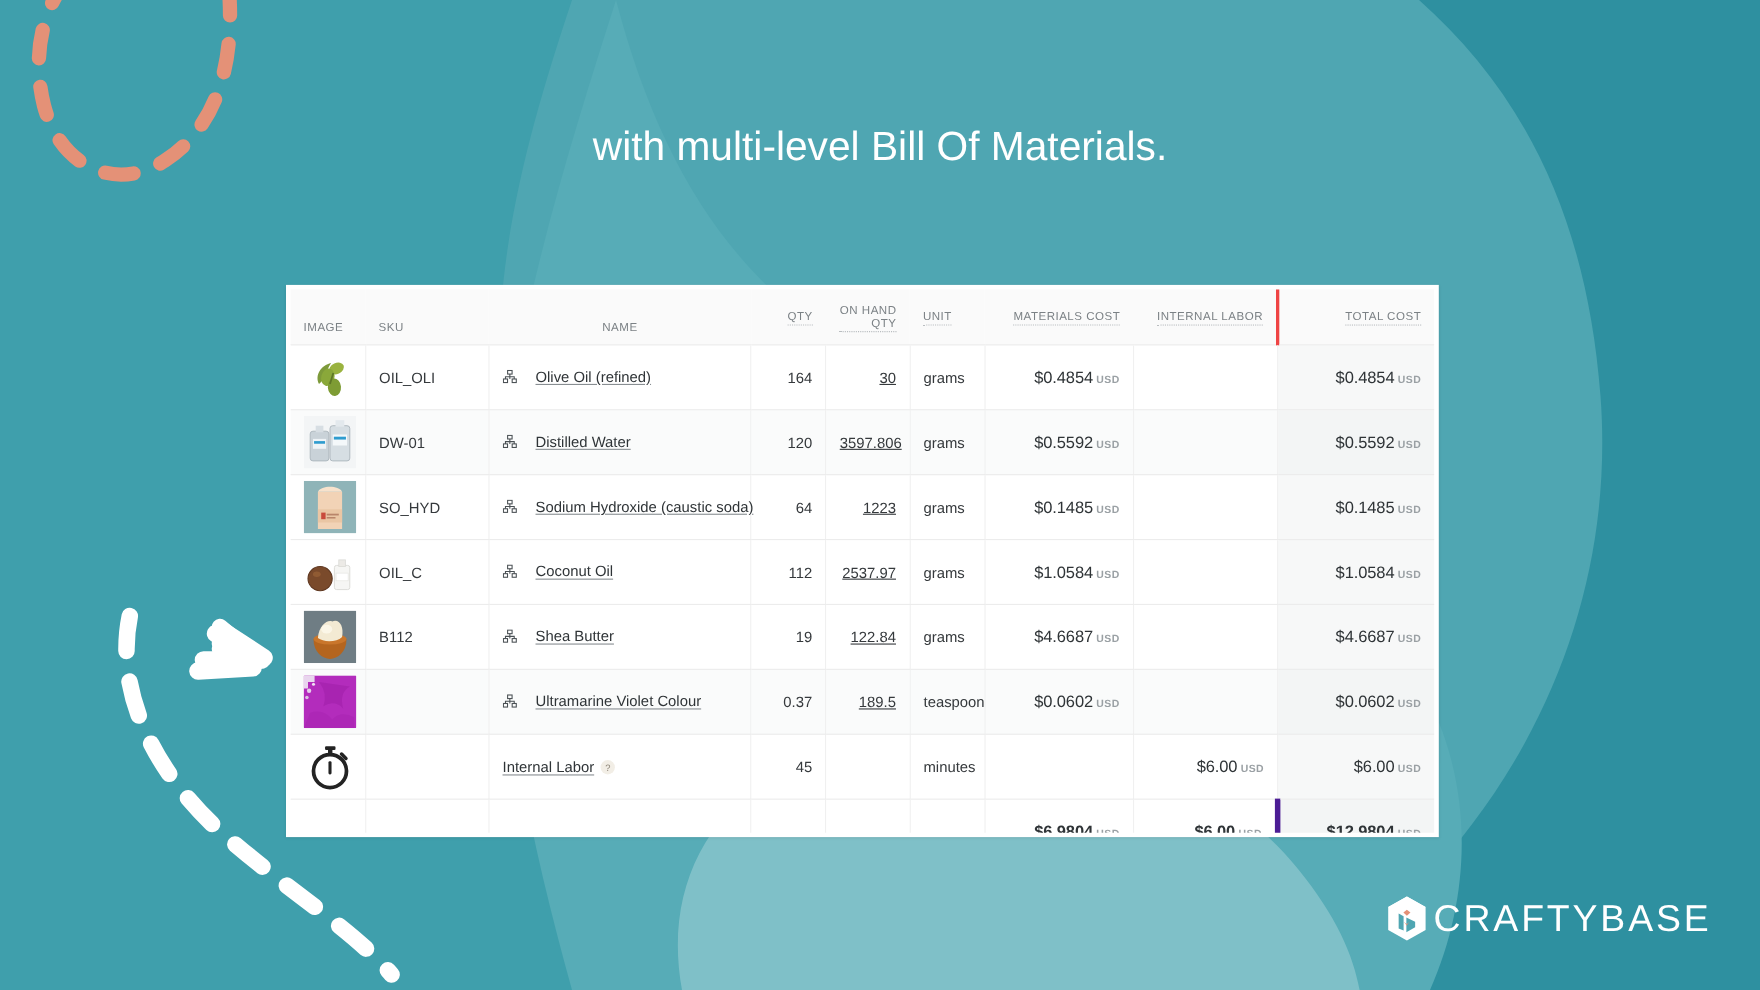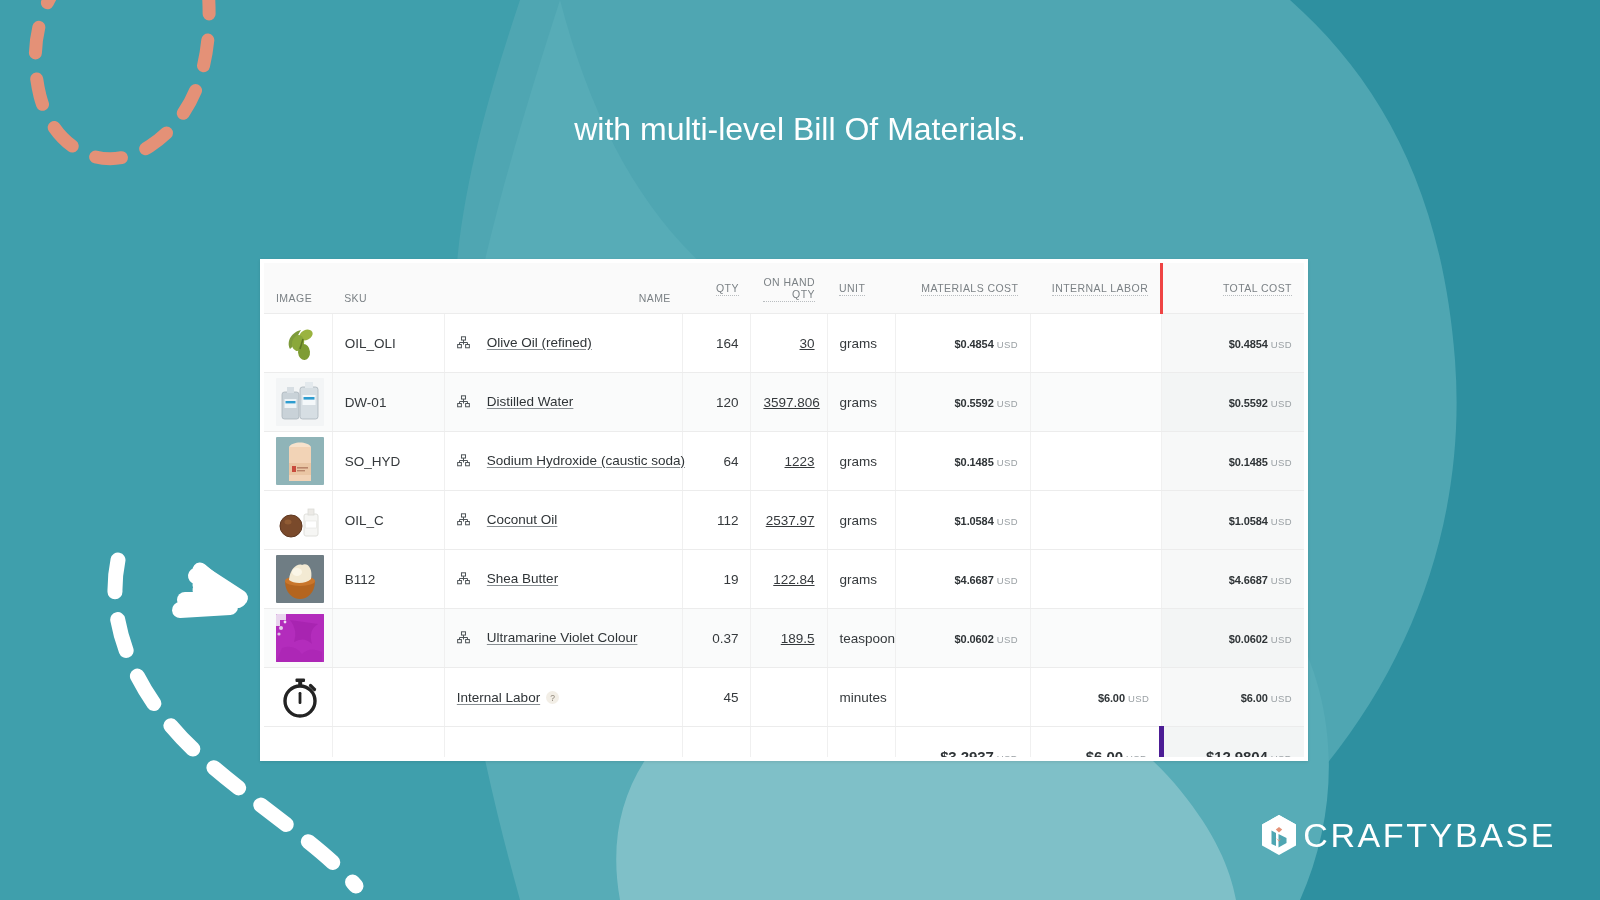--- a/index.html
+++ b/index.html
@@ -35,21 +35,21 @@
     z-index: 3;
   }
   .headline-main {
     font-size: 31px;
     font-weight: bold;
     color: #ffffff;
     letter-spacing: 0.1px;
     line-height: 1.32;
   }
   .headline-sub {
-    font-size: 32px;
+    font-size: 37px;
     font-weight: 300;
     color: #ffffff;
     line-height: 1.36;
     margin-top: 6px;
   }
 
   
   .card {
     position: absolute;
     left: 260px;
@@ -91,21 +91,21 @@
   }
   table.bom thead th .hdr {
     border-bottom: 1px dotted #b9bdc0;
     padding-bottom: 1px;
     display: inline-block;
   }
   table.bom thead th.plain .hdr { border-bottom: none; margin-top: 20px; }
 
   th.c-image  { width: 68px;  text-align: left; }
   th.c-sku    { width: 112px; text-align: left; }
-  th.c-name   { width: 238px; text-align: right; }
+  th.c-name   { width: 238px; text-align: center; }
   th.c-qty    { width: 68px;  text-align: right; }
   th.c-onhand { width: 76px;  text-align: right; }
   th.c-unit   { width: 68px;  text-align: left; }
   th.c-mat    { width: 135px; text-align: right; }
   th.c-lab    { width: 131px; text-align: right; }
   th.c-total  { width: 142px; text-align: right;
                 background: #f3f5f5;
                 border-left: 3px solid #ef4444; }
 
   table.bom tbody td {
@@ -126,22 +126,22 @@
   td.td-onhand { text-align: right; text-decoration: underline; }
   td.td-unit   { text-align: left; color: #3a3f42; }
   td.td-mat    { text-align: right; }
   td.td-lab    { text-align: right; }
   td.td-total  { text-align: right; background: #f7f8f8;
                  border-left: 1px solid #e1e4e5; }
 
   tr.alt td { background: #fafbfb; }
   tr.alt td.td-total { background: #f3f5f5; }
 
-  .money { font-size: 11px; color: #2f3437; letter-spacing: -0.1px; font-weight: bold; }
-  .cur   { font-size: 9.5px; color: #9aa0a4; letter-spacing: 0.4px; margin-left: 3px; }
+  .money { font-size: 15px; color: #2f3437; letter-spacing: -0.1px; }
+  .cur   { font-size: 9.5px; color: #9aa0a4; letter-spacing: 0.4px; margin-left: 3px; font-weight: bold; }
 
   .numcell { font-size: 14px; color: #2f3437; }
 
   
   .mat-link {
     display: inline-flex;
     align-items: center;
     gap: 17px;
     color: #2f3437;
     font-size: 13.5px;
@@ -555,21 +555,21 @@
         </tr>
 
         <tr class="totals">
           <td></td>
           <td></td>
           <td></td>
           <td></td>
           <td></td>
           <td></td>
           <td class="td-mat">
-            <span class="money">$3.2937</span><span class="cur">USD</span>
+            <span class="money">$6.9804</span><span class="cur">USD</span>
           </td>
           <td class="td-lab">
             <span class="money">$6.00</span><span class="cur">USD</span>
           </td>
           <td class="td-total">
             <span class="money">$12.9804</span><span class="cur">USD</span>
           </td>
         </tr>
       </tbody>
     </table>

